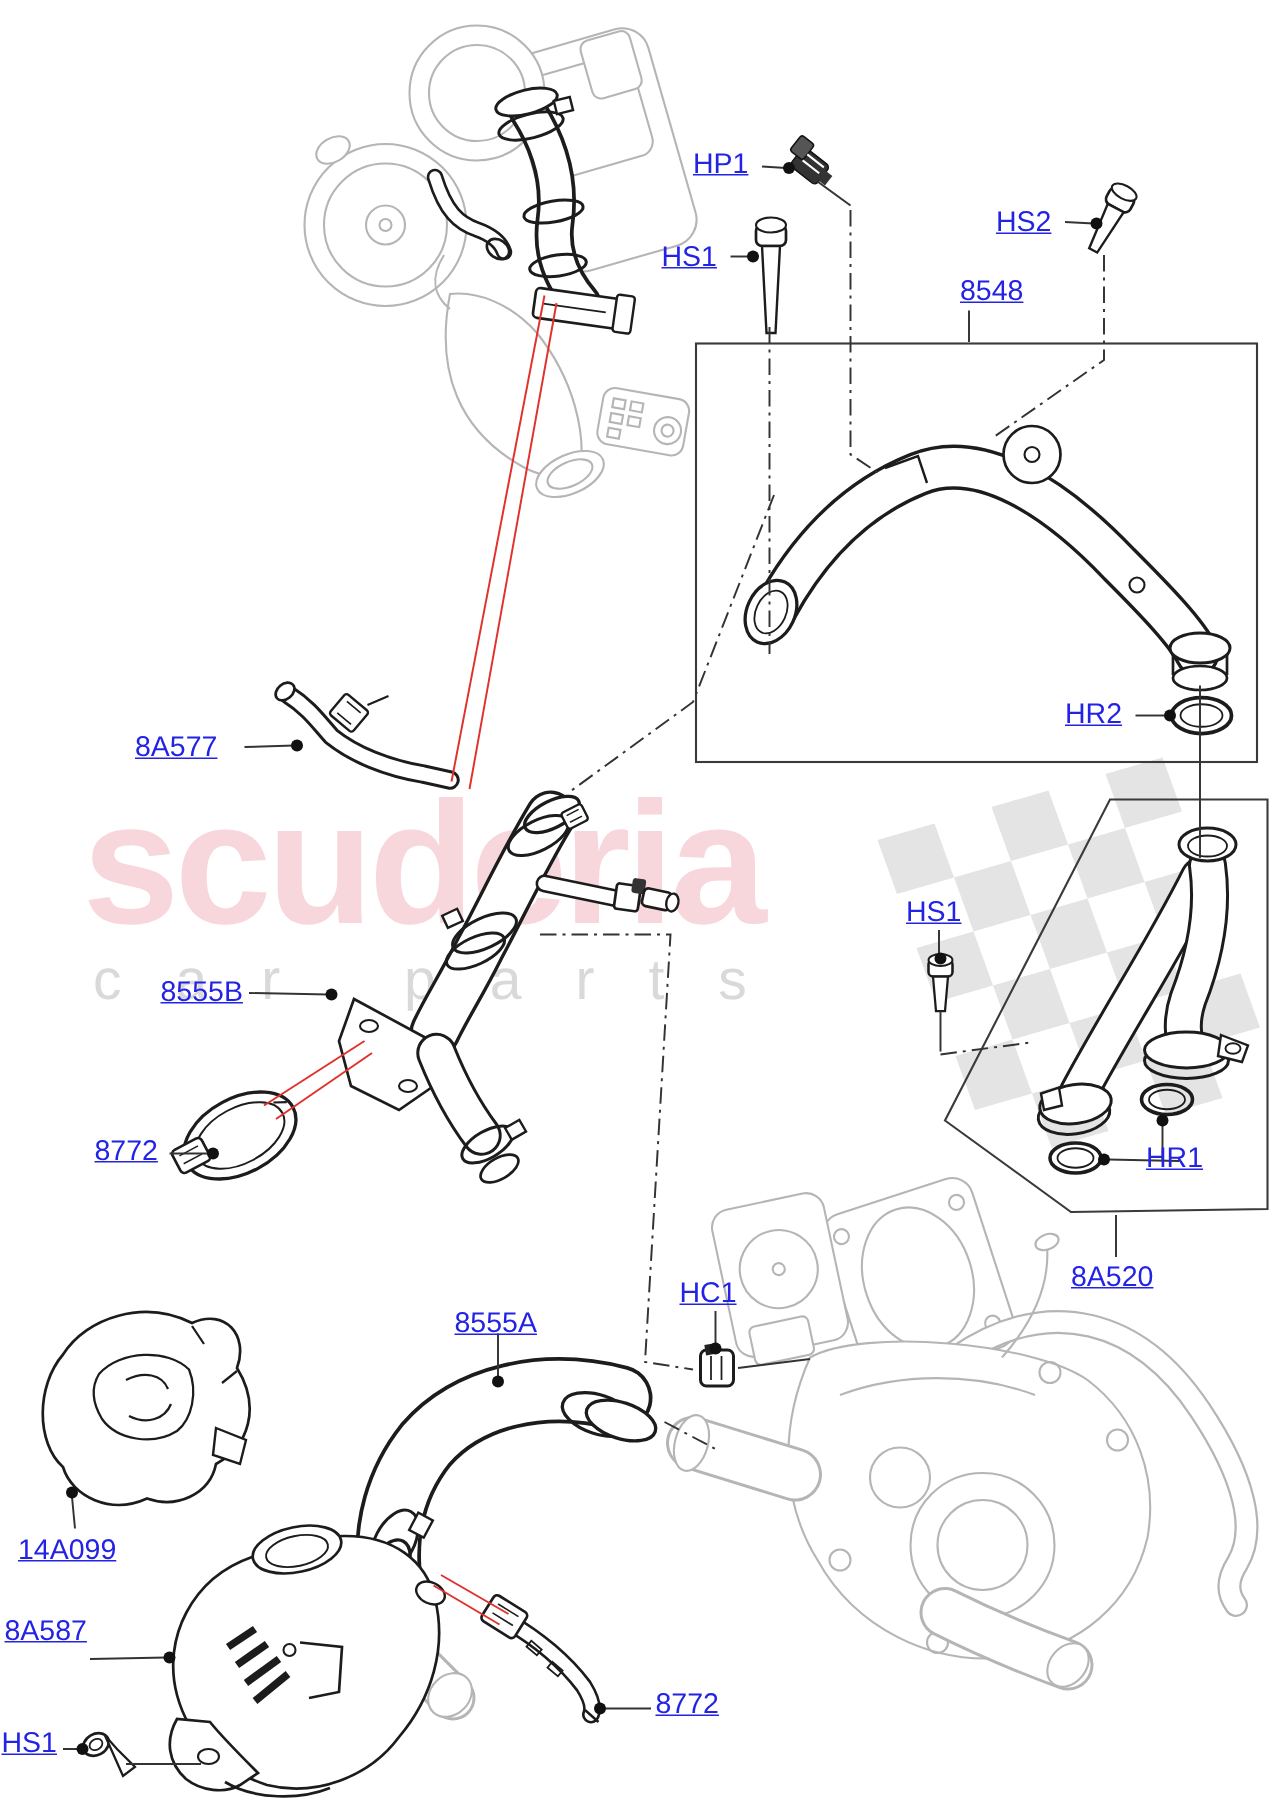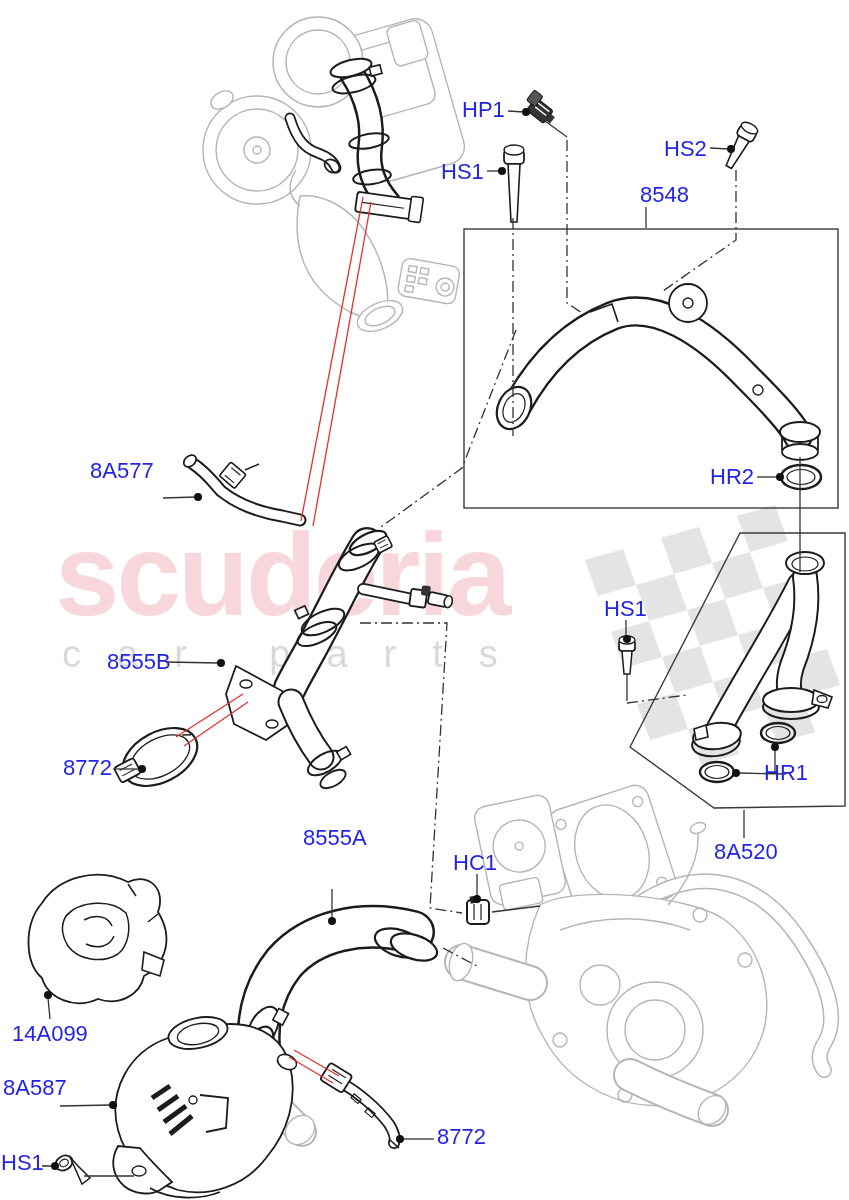--- a/index.html
+++ b/index.html
@@ -8,22 +8,22 @@
     --watermark-gray:#d9d9d9; --flag-gray:#e4e4e4; --bg:#ffffff;
   }
   html,body{margin:0;padding:0;background:#fff;}
   #canvas{position:relative;width:849px;height:1200px;background:var(--bg);
     overflow:hidden;font-family:"Liberation Sans",sans-serif;}
   .wm-brand{position:absolute;left:55px;top:508px;font-size:116px;font-weight:bold;
     letter-spacing:-3px;color:var(--watermark-pink);user-select:none;white-space:nowrap;}
   .wm-sub{position:absolute;left:62px;top:633px;font-size:38px;font-weight:normal;
     letter-spacing:36px;color:var(--watermark-gray);user-select:none;white-space:nowrap;}
   svg.art{position:absolute;left:0;top:0;}
-  .plabel{position:absolute;color:var(--label-blue);font-size:22px;line-height:24px;
-    cursor:pointer;white-space:nowrap;}
+  .plabel{position:absolute;color:var(--label-blue);font-size:19px;line-height:24px;
+    cursor:pointer;white-space:nowrap;text-decoration:underline;}
   .tube-o{fill:none;stroke:var(--line-dark);stroke-linecap:round;stroke-linejoin:round;}
   .tube-i{fill:none;stroke:#ffffff;stroke-linecap:round;stroke-linejoin:round;}
   .gtube-o{fill:none;stroke:var(--line-gray);stroke-linecap:round;}
   .gtube-i{fill:none;stroke:#ffffff;stroke-linecap:round;}
   .blk{stroke:var(--line-dark);fill:#ffffff;}
   .blkl{stroke:var(--line-dark);fill:none;}
   .gry{stroke:var(--line-gray);fill:#ffffff;}
   .gryl{stroke:var(--line-gray);fill:none;}
   .leader{stroke:var(--leader-black);stroke-width:1.3;fill:none;}
   .dashdot{stroke:var(--leader-black);stroke-width:1.3;fill:none;stroke-dasharray:11 4 2 4;}
@@ -397,26 +397,26 @@
       <path class="redline" d="M248,702 L184,746"></path>
       <path class="redline" d="M289,1057 L333,1083"></path>
       <path class="redline" d="M294,1050 L339,1076"></path>
     </g>
   </svg>
 
   <div class="plabel" style="left:462px;top:98px">HP1</div>
   <div class="plabel" style="left:441px;top:160px">HS1</div>
   <div class="plabel" style="left:664px;top:137px">HS2</div>
   <div class="plabel" style="left:640px;top:183px">8548</div>
-  <div class="plabel" style="left:90px;top:459px">8A577</div>
+  <div class="plabel" style="left:90px;top:487px">8A577</div>
   <div class="plabel" style="left:710px;top:465px">HR2</div>
   <div class="plabel" style="left:604px;top:597px">HS1</div>
   <div class="plabel" style="left:107px;top:650px">8555B</div>
   <div class="plabel" style="left:63px;top:756px">8772</div>
   <div class="plabel" style="left:764px;top:761px">HR1</div>
   <div class="plabel" style="left:714px;top:840px">8A520</div>
   <div class="plabel" style="left:453px;top:851px">HC1</div>
-  <div class="plabel" style="left:303px;top:826px">8555A</div>
+  <div class="plabel" style="left:303px;top:871px">8555A</div>
   <div class="plabel" style="left:12px;top:1022px">14A099</div>
   <div class="plabel" style="left:3px;top:1076px">8A587</div>
   <div class="plabel" style="left:1px;top:1151px">HS1</div>
   <div class="plabel" style="left:437px;top:1125px">8772</div>
 </div>
 
 </body></html>

